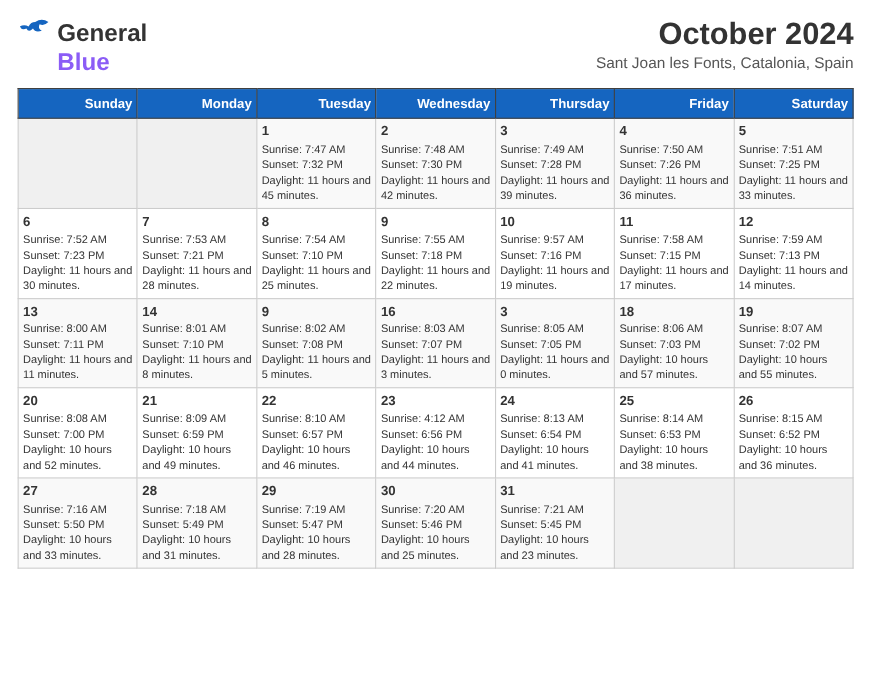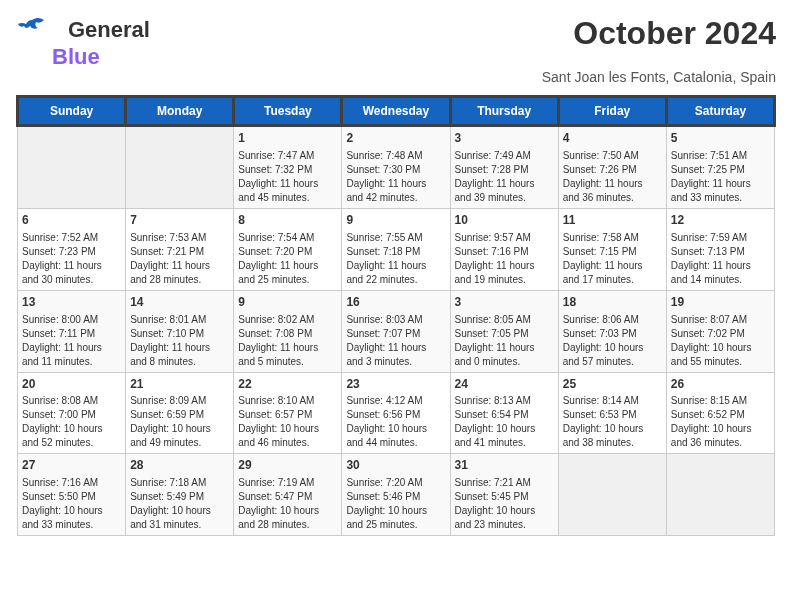--- a/index.html
+++ b/index.html
@@ -17,49 +17,49 @@
       margin-bottom: 10px;
     }
     .logo {
       display: flex;
       flex-direction: column;
       align-items: flex-start;
     }
     .logo-line {
       display: flex;
       align-items: center;
-      gap: 20px;
+      gap: 4px;
     }
     .title-block {
       text-align: right;
     }
     .month-title {
-      font-size: 32px;
+      font-size: 28px;
       font-weight: bold;
       color: #333;
       line-height: 1.1;
     }
     .subtitle {
       font-size: 14px;
       color: #555;
-      margin-top: 18px;
+      margin-top: 2px;
     }
     table {
       width: 100%;
       border-collapse: collapse;
       font-size: 11px;
     }
     thead tr th {
       background-color: #1565c0;
       color: #fff;
       padding: 6px 4px;
-      text-align: center;
+      text-align: right;
       font-size: 12px;
       font-weight: bold;
-      border: 3px solid #404040;
+      border: 1px solid #404040;
     }
     tbody tr td {
       border: 1px solid #ccc;
       vertical-align: top;
       padding: 3px 4px;
       min-height: 80px;
       width: calc(100% / 7);
       color: #333;
       line-height: 1.4;
     }
@@ -158,21 +158,21 @@
         </td>
         <td>
           <span class="day-num">7</span>
           <div class="cell-content">Sunrise: 7:53 AM
 Sunset: 7:21 PM
 Daylight: 11 hours and 28 minutes.</div>
         </td>
         <td>
           <span class="day-num">8</span>
           <div class="cell-content">Sunrise: 7:54 AM
-Sunset: 7:20 PM
+Sunset: 7:10 PM
 Daylight: 11 hours and 25 minutes.</div>
         </td>
         <td>
           <span class="day-num">9</span>
           <div class="cell-content">Sunrise: 7:55 AM
 Sunset: 7:18 PM
 Daylight: 11 hours and 22 minutes.</div>
         </td>
         <td>
           <span class="day-num">10</span>

